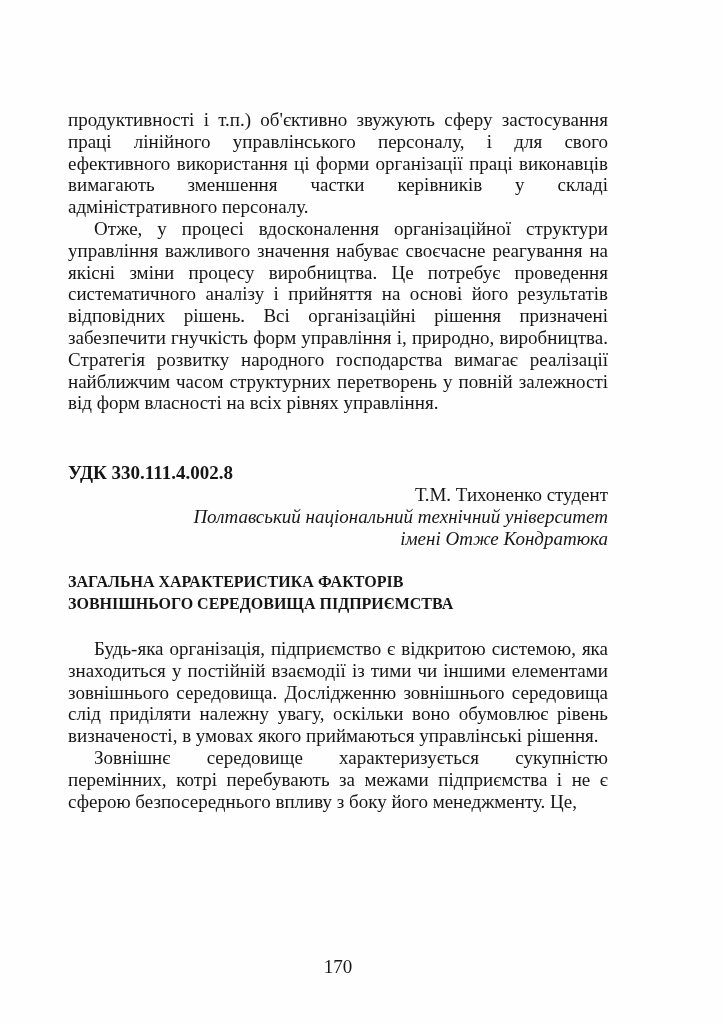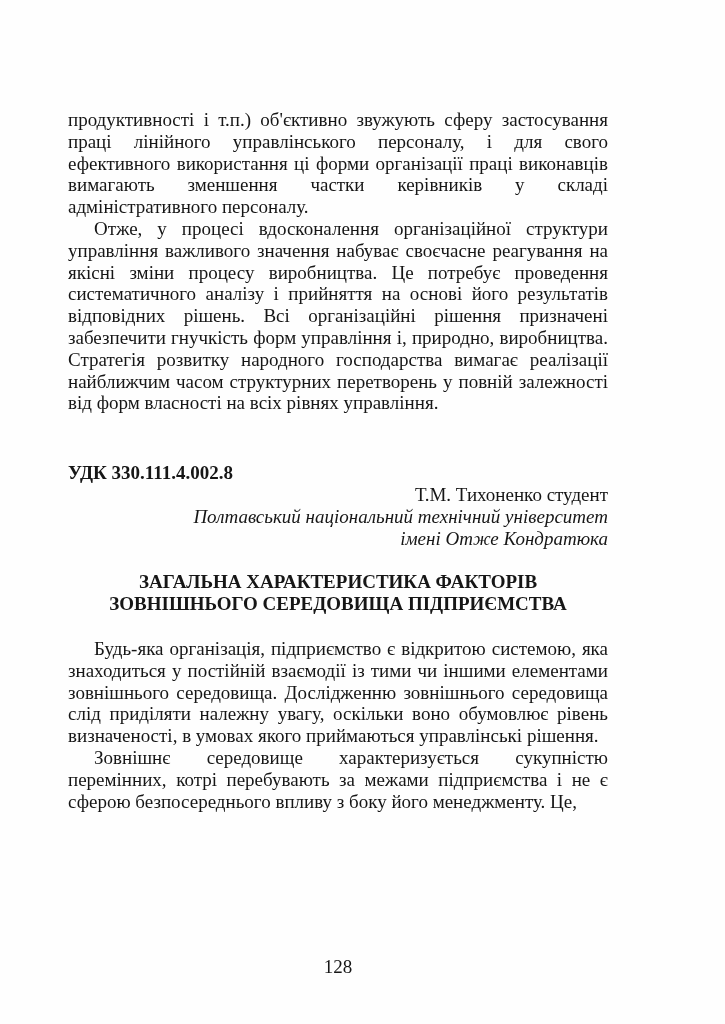--- a/index.html
+++ b/index.html
@@ -44,24 +44,23 @@
     text-indent: 0;
   }
   .authors {
     text-align: right;
   }
   .authors .affil {
     font-style: italic;
   }
   .title {
     margin: 22px 0 0 0;
-    font-size: 19px;
+    font-size: 16px;
     line-height: 21.8px;
     font-weight: bold;
-    text-align: center;
   }
   .title-spacer {
     height: 23px;
   }
   .page-number {
     position: absolute;
     left: 68px;
     top: 940px;
     width: 540px;
     text-align: center;
@@ -95,15 +94,15 @@
 
     <div class="title-spacer"></div>
 
     <p class="body-par">Будь-яка організація, підприємство є відкритою системою, яка знаходиться у постійній взаємодії із тими чи іншими елементами зовнішнього середовища. Дослідженню зовнішнього середовища слід приділяти належну увагу, оскільки воно обумовлює рівень визначеності, в умовах якого приймаються управлінські рішення.</p>
 
 
     <p class="body-par">Зовнішнє середовище характеризується сукупністю перемінних, котрі перебувають за межами підприємства і не є сферою безпосереднього впливу з боку його менеджменту. Це,</p>
 
   </div>
 
-  <div class="page-number">128</div>
+  <div class="page-number">170</div>
 
 </div>
 
 </body></html>

